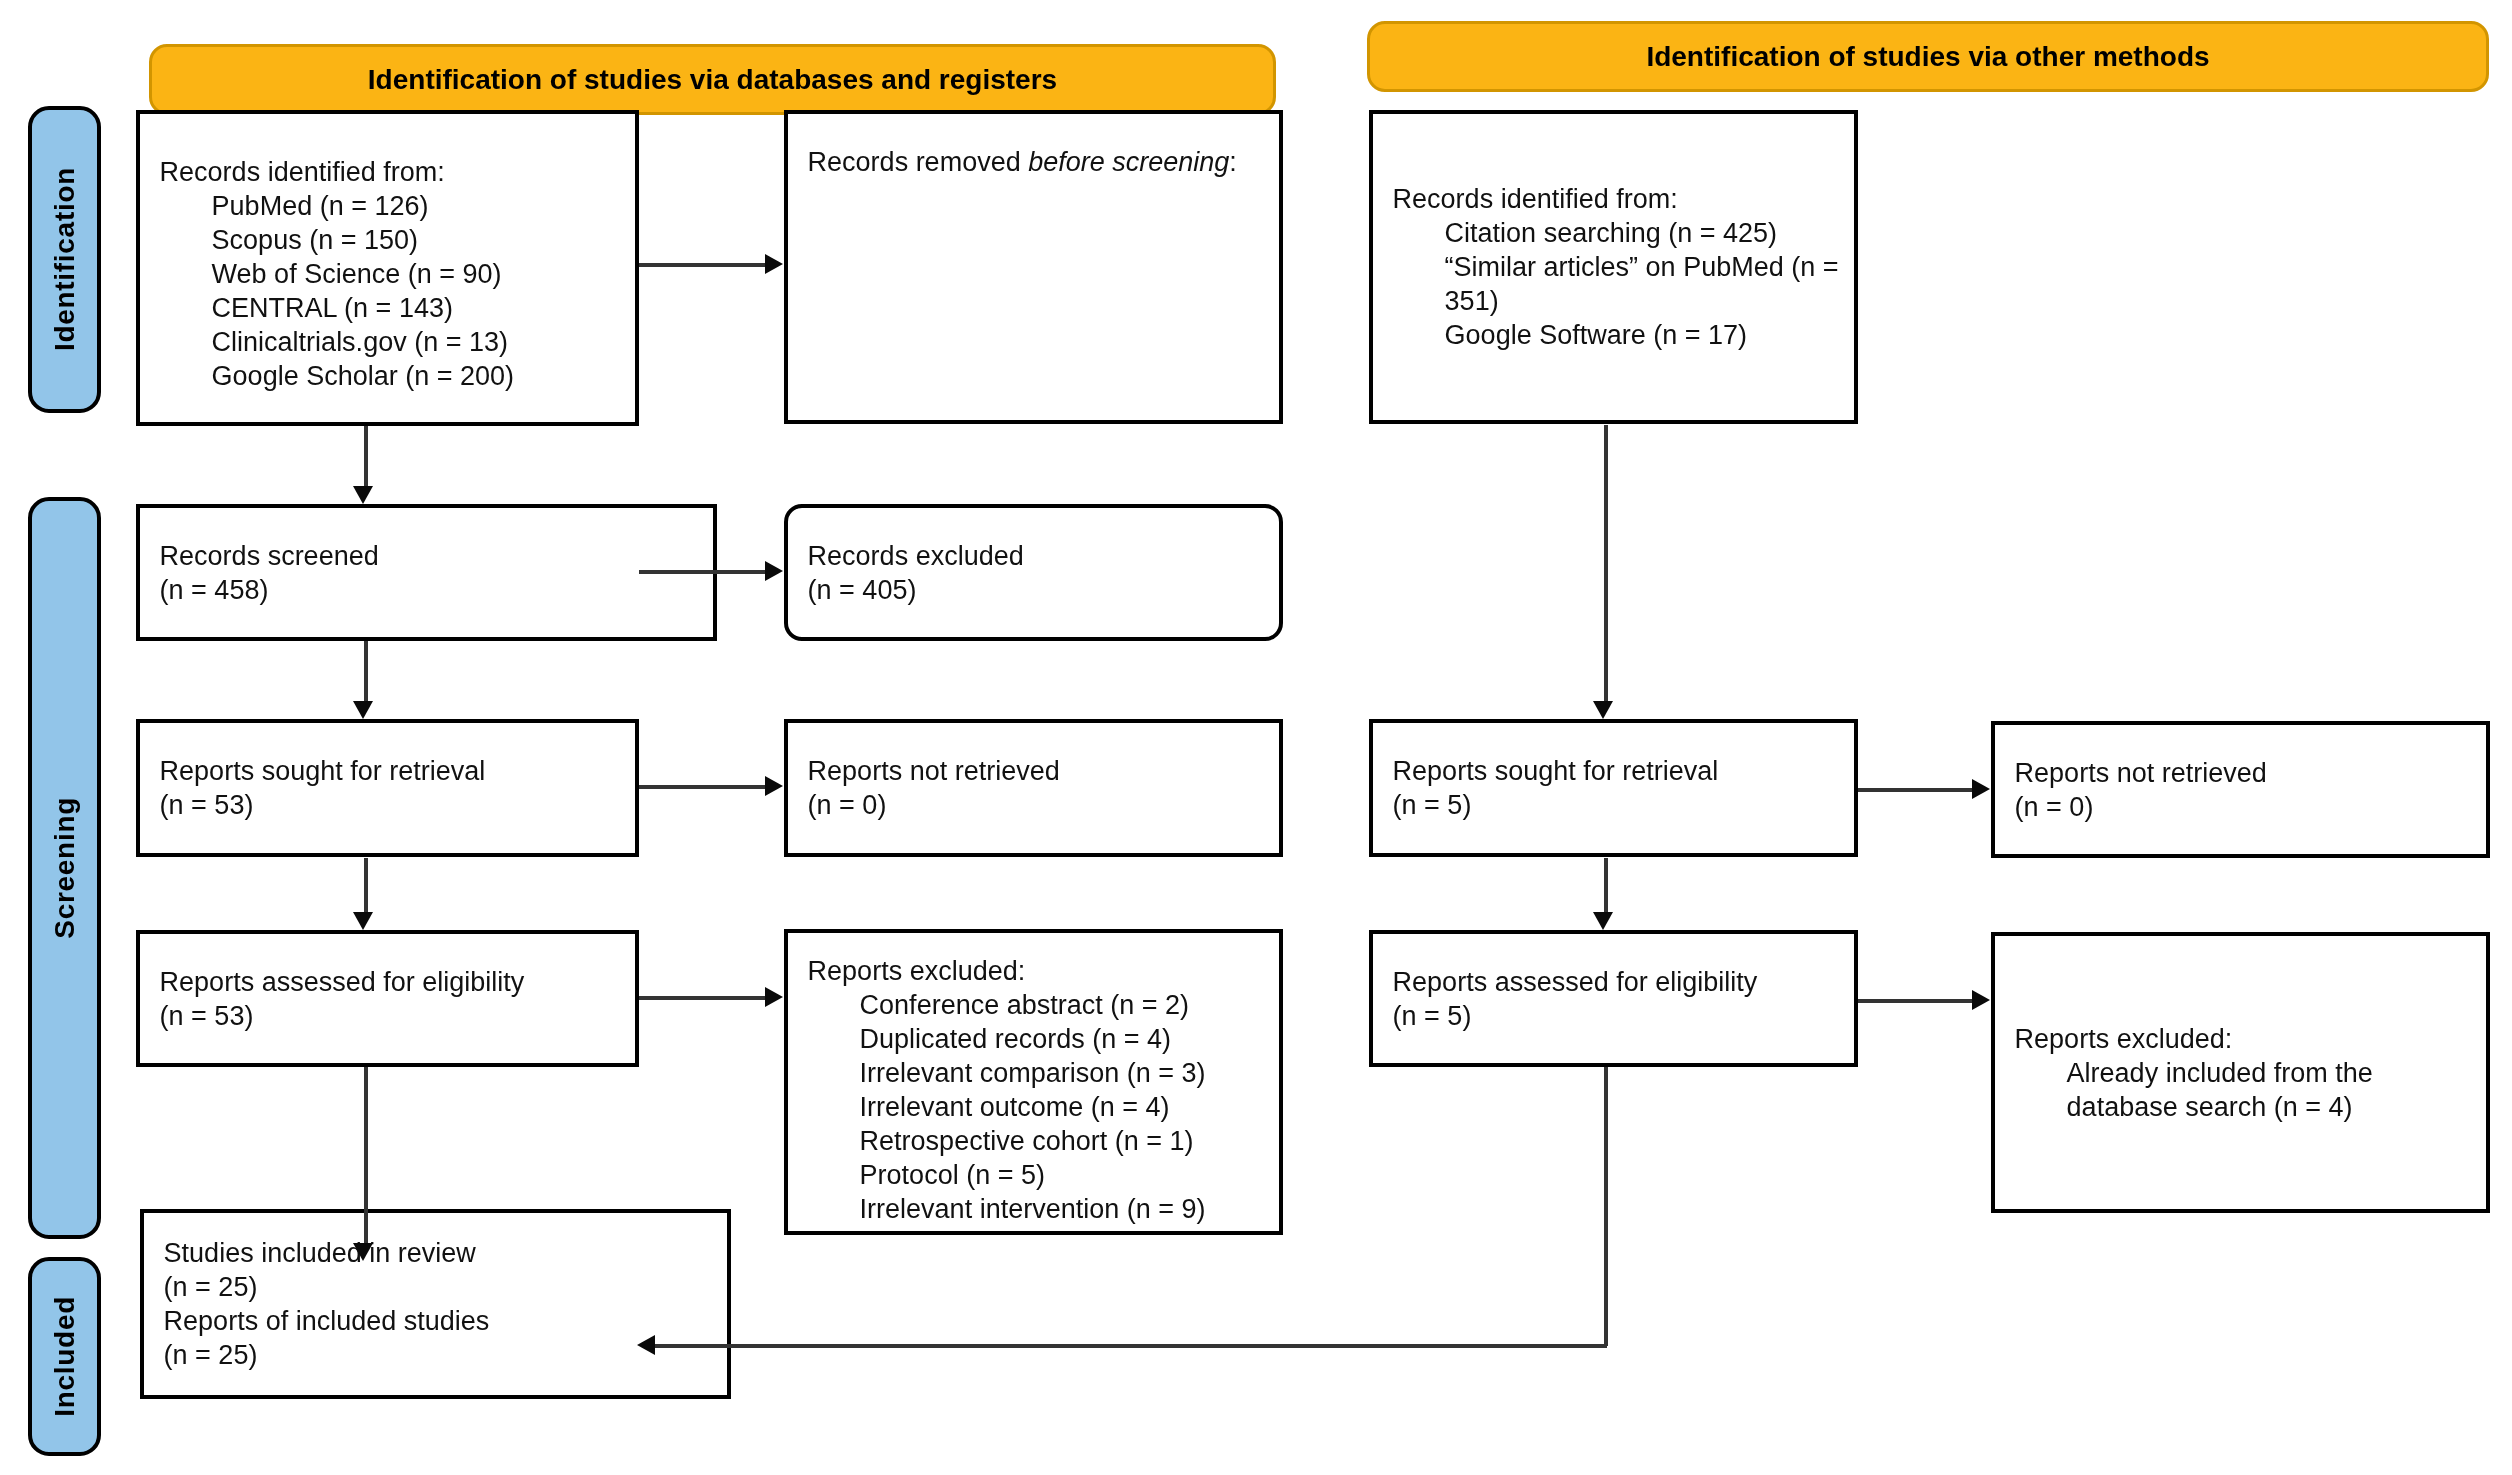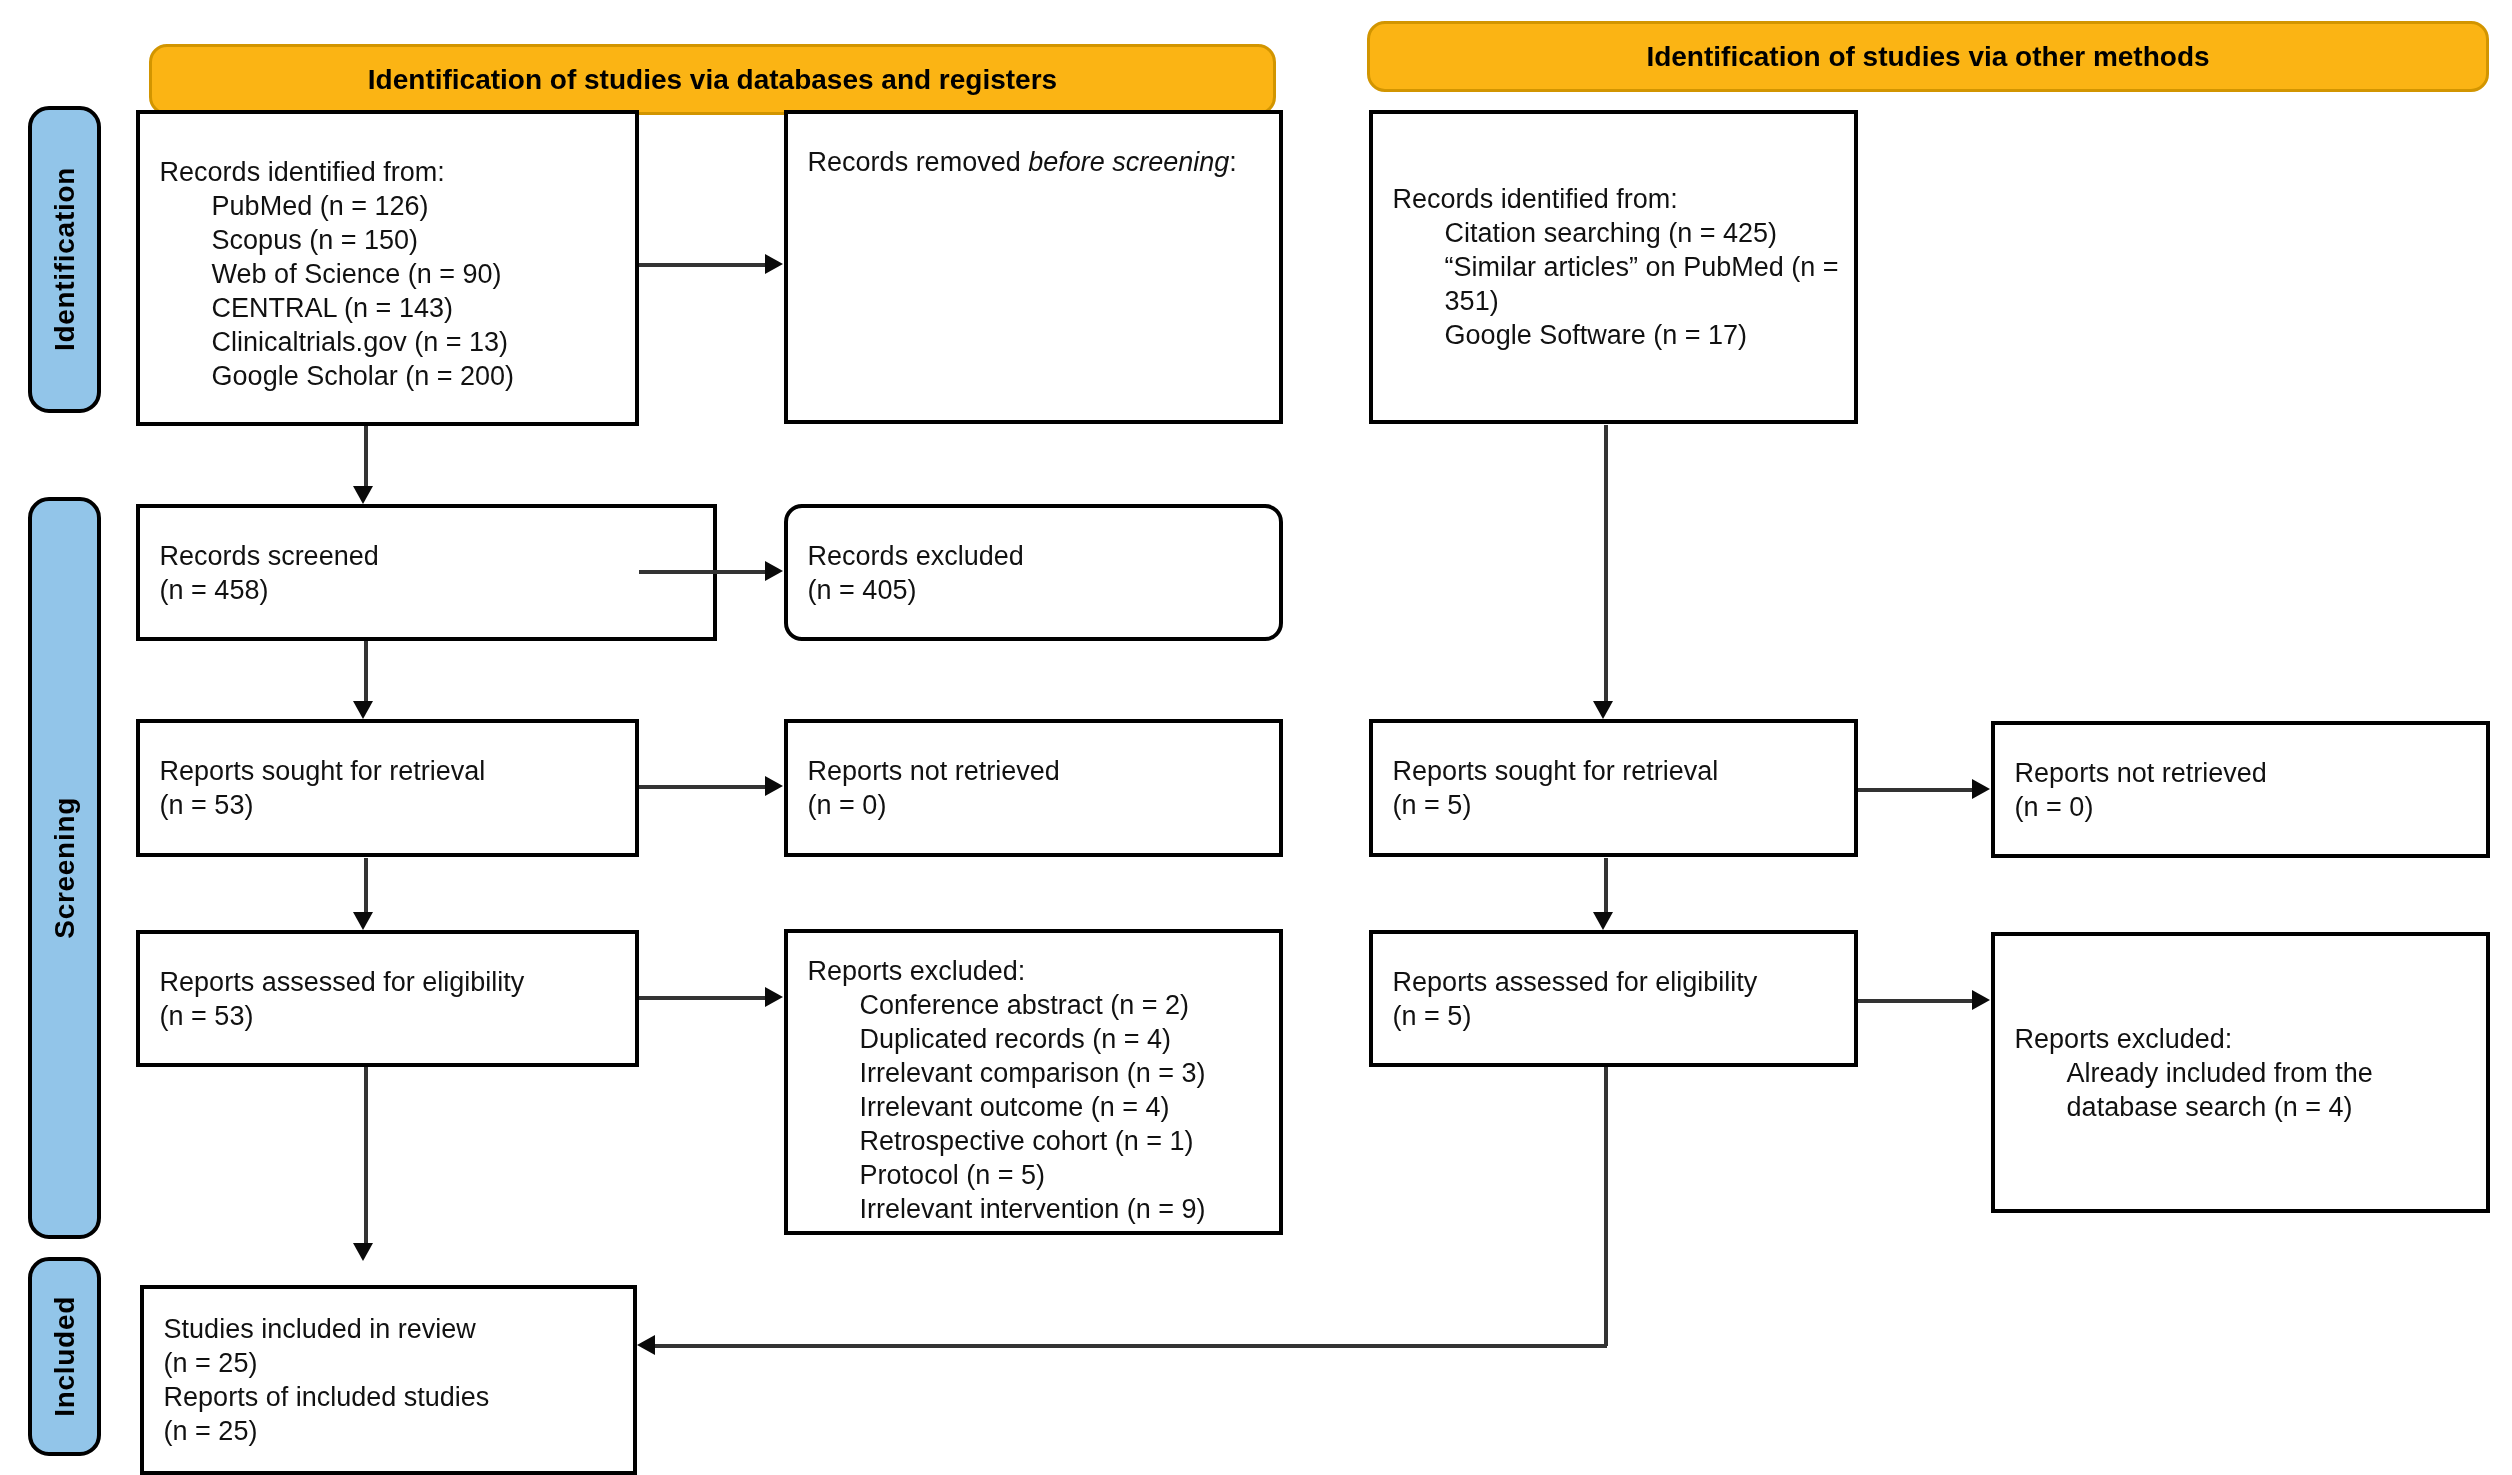--- a/index.html
+++ b/index.html
@@ -158,21 +158,21 @@
         <li>(n = 5)</li>
       </ul>
   </div>
   <div class="box center" style="left:1991px; top:932px; width:499px; height:281px;">
     <div class="bt">Reports excluded:</div>
     <ul class="items">
         <li>Already included from the database search (n = 4)</li>
       </ul>
   </div>
 
-  <div class="box center" style="left:140px; top:1285px; width:497px; height:190px;">
+  <div class="box center" style="left:140px; top:1209px; width:591px; height:190px;">
     <ul class="lines">
         <li>Studies included in review</li>
         <li>(n = 25)</li>
         <li>Reports of included studies</li>
         <li>(n = 25)</li>
       </ul>
   </div>
 
   <div class="hline" style="left:639px; top:263px; width:129px;"></div>
   <div class="arr-r" style="left:765px; top:254px;"></div>

